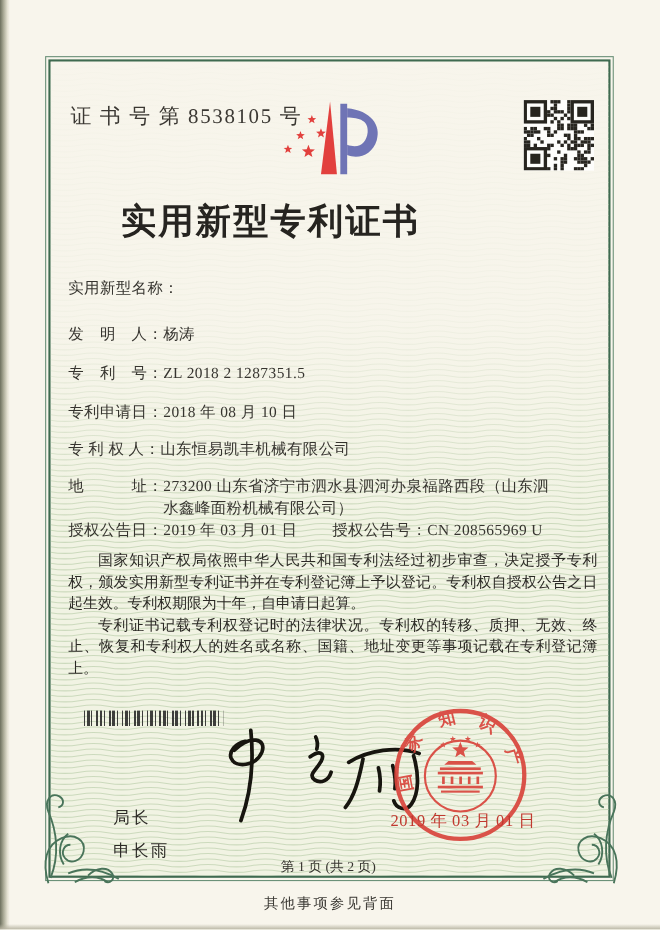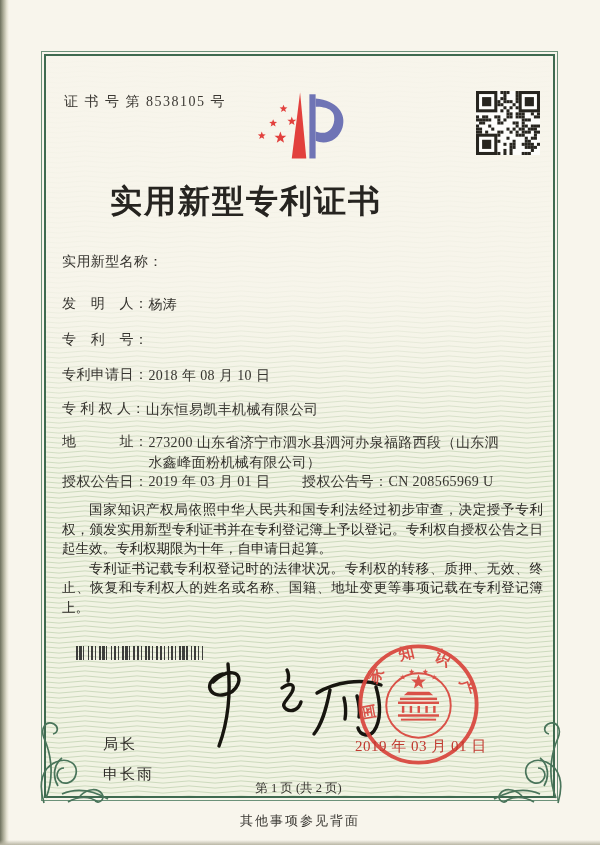--- a/index.html
+++ b/index.html
@@ -11,21 +11,21 @@
       background:linear-gradient(0deg,#b9b6a4,rgba(185,182,164,0));z-index:9;}
   
   .frame{position:absolute;left:41px;top:51px;width:515px;height:748px;
          border:1px solid #6c9179;z-index:1;}
   .frame-inner{position:absolute;inset:2px;border:2.5px solid #3f6a50;background:#f1f3e3;overflow:hidden;}
   .waves{position:absolute;left:0;top:0;}
   .cream-fade{position:absolute;left:0;top:0;right:0;height:420px;
       background:linear-gradient(180deg,rgba(248,245,236,.95) 0,rgba(248,245,236,.85) 55%,rgba(248,245,236,0) 100%);}
   .content{position:absolute;left:0;top:0;width:600px;height:845px;z-index:3;}
 
-  .cert-no{position:absolute;left:64px;top:93px;font-size:14px;letter-spacing:1.5px;color:#3b3833;}
+  .cert-no{position:absolute;left:64px;top:93px;font-size:19px;letter-spacing:1.5px;color:#3b3833;}
   .logo{position:absolute;left:246px;top:86px;width:104px;height:88px;}
   .qr{position:absolute;left:476px;top:91px;width:64px;height:64px;background:#fdfdfb;}
   .title{position:absolute;left:0;top:180px;width:492px;text-align:center;
          font-size:32px;font-weight:bold;letter-spacing:2px;color:#262420;}
 
   .field{position:absolute;left:62px;display:flex;font-size:14px;color:#36342f;letter-spacing:.4px;justify-content:flex-end;}
   .field .lab{white-space:pre;flex:0 0 auto;}
   .field .val{width:364px;line-height:20px;}
   .grantrow{position:absolute;left:62px;top:473px;width:490px;font-size:14px;color:#36342f;letter-spacing:.4px;font-family:Liberation Serif, serif;}
   .grantrow .g2{position:absolute;left:240px;top:0;}
@@ -368,20 +368,21 @@
 
     <div class="field" style="top:253px">
       <span class="lab">实用新型名称：</span>
     </div>
     <div class="field" style="top:295px">
       <span class="lab">发　明　人：</span>
       <span class="val">杨涛</span>
     </div>
     <div class="field" style="top:331px">
       <span class="lab">专　利　号：</span>
+      <span class="val">ZL 2018 2 1287351.5</span>
     </div>
     <div class="field" style="top:366px">
       <span class="lab">专利申请日：</span>
       <span class="val">2018 年 08 月 10 日</span>
     </div>
     <div class="field" style="top:400px">
       <span class="lab">专 利 权 人：</span>
       <span class="val">山东恒易凯丰机械有限公司</span>
     </div>
     <div class="field" style="top:433px">

